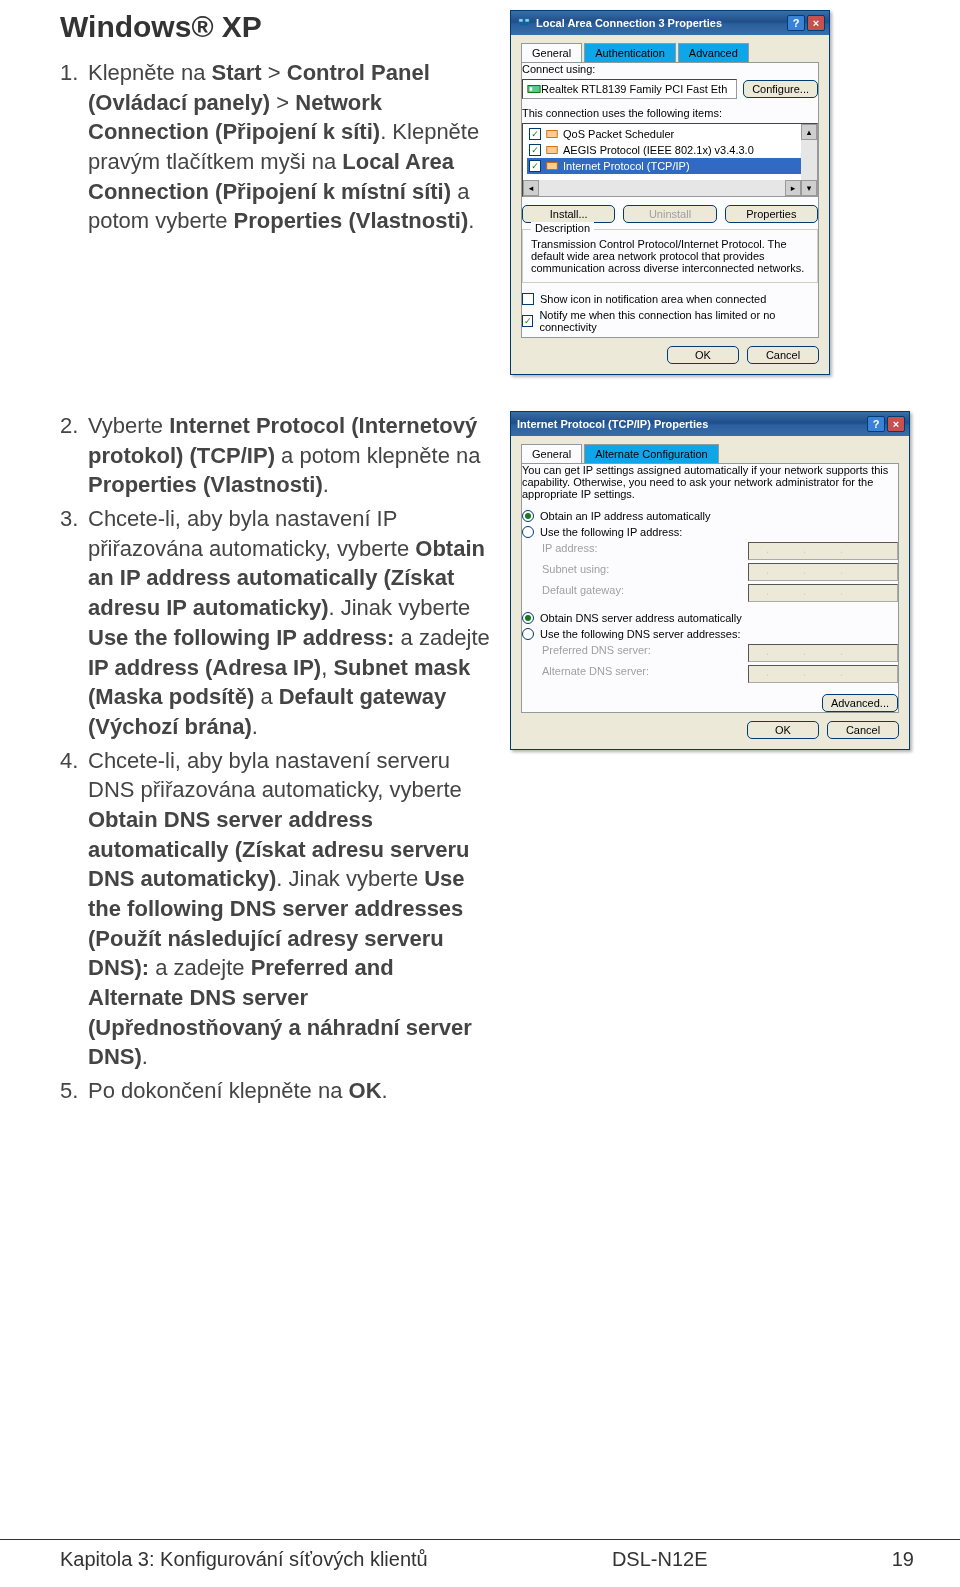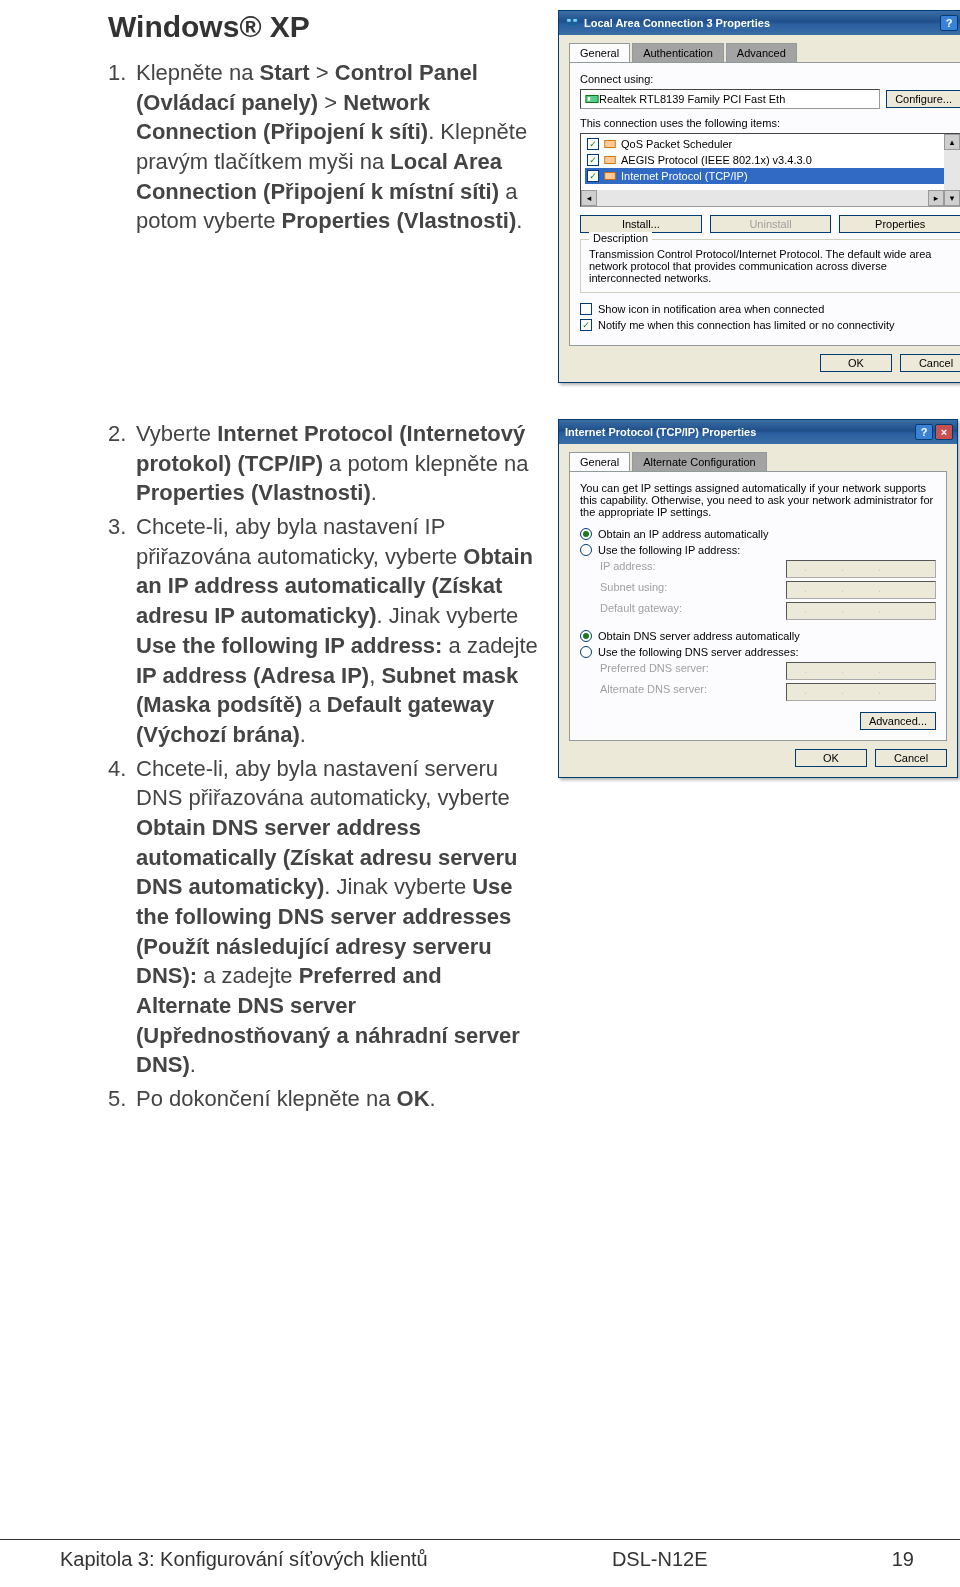--- a/index.html
+++ b/index.html
@@ -5,21 +5,21 @@
   * { box-sizing: border-box; margin: 0; padding: 0; }
   body {
     width: 960px;
     height: 1587px;
     background: #fff;
     font-family: Arial, Helvetica, sans-serif;
     color: #3a3a3a;
     position: relative;
     padding: 10px 40px 0 60px;
   }
-  .two-col { display: flex; gap: 20px; margin-left: 48px; }
+  .two-col { display: flex; gap: 20px; }
   .left { flex: 0 0 430px; }
   .right { flex: 1; }
   h1 { font-size: 30px; font-weight: bold; margin-bottom: 14px; color: #333; }
   ol { list-style: none; }
   ol li { display: flex; margin-bottom: 4px; line-height: 1.35; font-size: 22px; color: #444; }
   ol li .num { flex: 0 0 28px; }
   ol li .txt { flex: 1; }
   .sect2 { margin-top: 36px; }
   
   .xp-win {
@@ -40,27 +40,27 @@
   .xp-title .btns { display: flex; gap: 2px; }
   .xp-tbtn {
     width: 18px; height: 16px; background: #c75050; border: 1px solid #003c74;
     border-radius: 2px; color: #fff; font-size: 11px; line-height: 14px; text-align: center;
   }
   .xp-tbtn.help { background: #3a82d8; }
   .xp-body { padding: 8px 10px 10px 10px; }
   .tab-row { display: flex; border-bottom: 1px solid #919b9c; }
   .tab {
     padding: 3px 10px; border: 1px solid #919b9c; border-bottom: none;
-    background: #a3a3a3; margin-right: 2px; font-size: 11px;
+    background: #0ea5e9; margin-right: 2px; font-size: 11px;
   }
   .tab.active { background: #fcfcfe; }
-  .tab-content { border: 1px solid #919b9c; border-top: none; padding: 10px; background: #fcfcfe; }
+  .tab-content { border: 1px solid #919b9c; border-top: none; background: #fcfcfe; }
   .xp-btn {
     display: inline-block; min-width: 72px; padding: 2px 8px;
-    background: #ece9d8; border: 1px solid #003c74; border-radius: 0;
+    background: #ece9d8; border: 1px solid #003c74; border-radius: 5px;
     text-align: center; font-size: 11px; color: #000;
   }
   .xp-btn.dis { color: #a0a0a0; }
   .field-row { display: flex; align-items: center; gap: 6px; margin: 4px 0; }
   .white-box { background: #fff; border: 1px inset #999; padding: 2px 4px; }
   .list-box { height: 74px; overflow: hidden; position: relative; }
   .list-item { display: flex; align-items: center; gap: 4px; padding: 1px 2px; }
   .scroll-v {
     position: absolute; right: 0; top: 0; bottom: 0; width: 16px;
     background: #e6e6e6; display: flex; flex-direction: column; justify-content: space-between;
@@ -102,21 +102,21 @@
     <h1>Windows® XP</h1>
     <ol id="steps1">
         <li>
           <span class="num">1.</span>
           <span class="txt">Klepněte na <b>Start</b> &gt; <b>Control Panel (Ovládací panely)</b> &gt; <b>Network Connection (Připojení k síti)</b>. Klepněte pravým tlačítkem myši na <b>Local Area Connection (Připojení k místní síti)</b> a potom vyberte <b>Properties (Vlastnosti)</b>.</span>
         </li>
       </ol>
   </div>
   <div class="right">
 
-    <div class="xp-win" style="width:425px;">
+    <div class="xp-win" style="width:320px;">
       <div class="xp-title">
         <div class="t-left">
           <span class="ico">
             <svg viewBox="0 0 16 16">
                 <rect x="2" y="3" width="5" height="4" fill="#9cf" stroke="#069"></rect>
                 <rect x="9" y="3" width="5" height="4" fill="#9cf" stroke="#069"></rect>
                 <path d="M4 7v3h8V7" stroke="#069" fill="none"></path>
               </svg>
           </span>
           <span>Local Area Connection 3 Properties</span>

